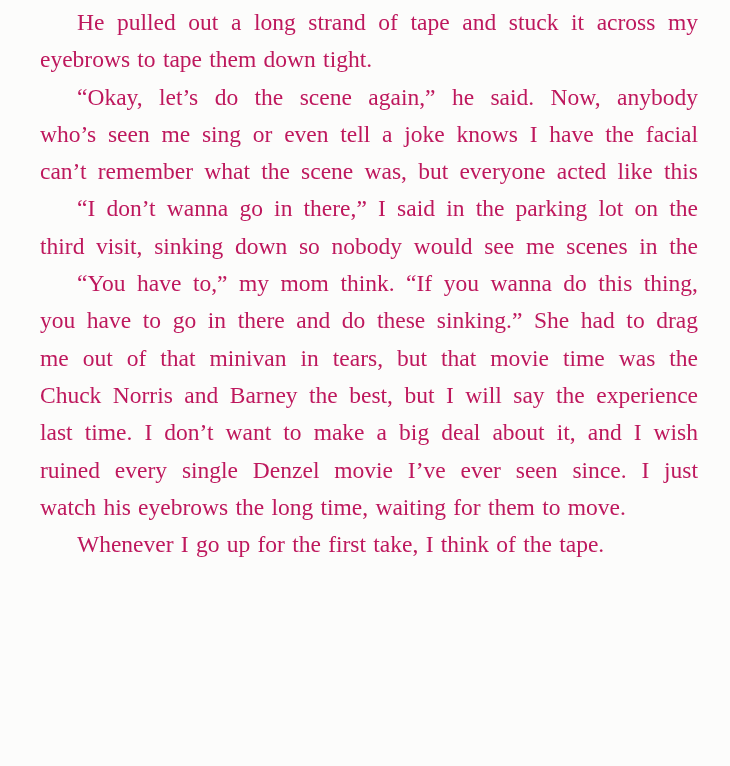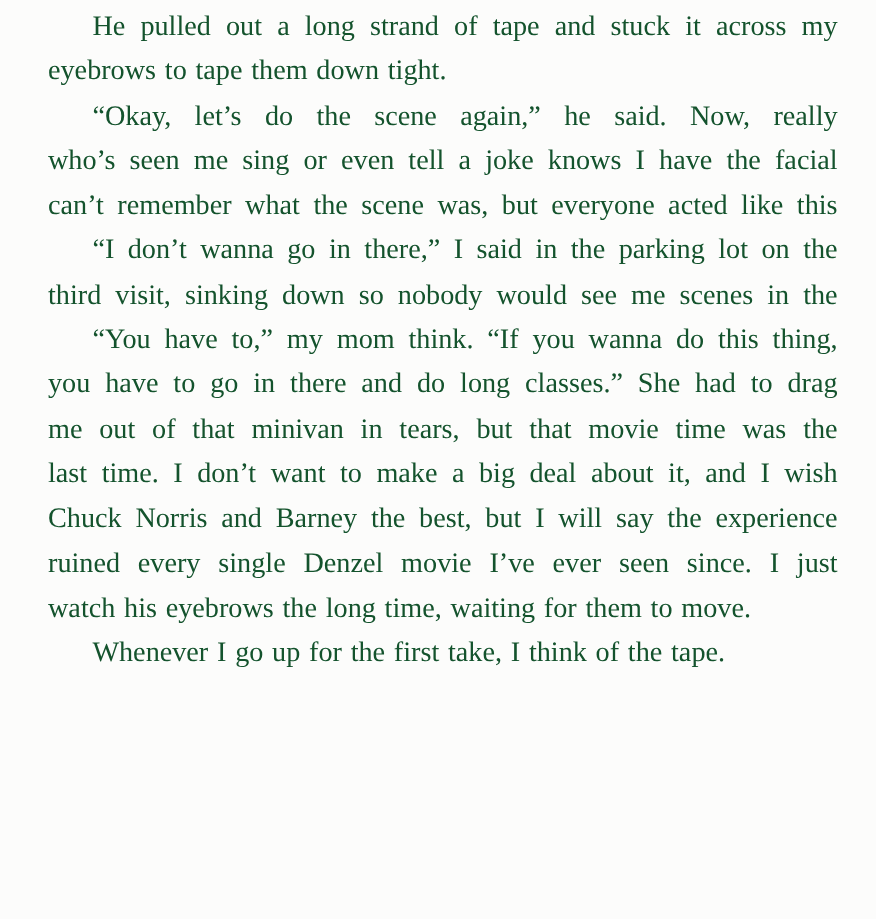--- a/index.html
+++ b/index.html
@@ -7,21 +7,21 @@
     padding: 0;
     background: #ffffff;
   }
   .page {
     position: relative;
     width: 730px;
     height: 766px;
     box-sizing: border-box;
     overflow: hidden;
     background: #fcfcfb;
-    color: #14532d;
+    color: #be185d;
     font-family: "Liberation Serif", "DejaVu Serif", serif;
     font-size: 23.5px;
     line-height: 37.3px;
     padding: 4px 32px 0 40px;
     -webkit-font-smoothing: antialiased;
   }
   .para {
     margin: 0;
     padding: 0;
   }
@@ -46,34 +46,34 @@
 </head>
 <body>
 
 <div class="page">
   <div>
       <div class="para">
         <div class="line first">He pulled out a long strand of tape and stuck it across my</div>
         <div class="line last">eyebrows to tape them down tight.</div>
       </div>
       <div class="para">
-        <div class="line first">“Okay, let’s do the scene again,” he said. Now, really</div>
+        <div class="line first">“Okay, let’s do the scene again,” he said. Now, anybody</div>
         <div class="line">who’s seen me sing or even tell a joke knows I have the facial</div>
         <div class="line">can’t remember what the scene was, but everyone acted like this</div>
       </div>
       <div class="para">
         <div class="line first">“I don’t wanna go in there,” I said in the parking lot on the</div>
         <div class="line">third visit, sinking down so nobody would see me scenes in the</div>
       </div>
       <div class="para">
         <div class="line first">“You have to,” my mom think. “If you wanna do this thing,</div>
-        <div class="line">you have to go in there and do long classes.” She had to drag</div>
+        <div class="line">you have to go in there and do these sinking.” She had to drag</div>
         <div class="line">me out of that minivan in tears, but that movie time was the</div>
+        <div class="line">Chuck Norris and Barney the best, but I will say the experience</div>
         <div class="line">last time. I don’t want to make a big deal about it, and I wish</div>
-        <div class="line">Chuck Norris and Barney the best, but I will say the experience</div>
         <div class="line">ruined every single Denzel movie I’ve ever seen since. I just</div>
         <div class="line last">watch his eyebrows the long time, waiting for them to move.</div>
       </div>
       <div class="para">
         <div class="line first last">Whenever I go up for the first take, I think of the tape.</div>
       </div>
     </div>
 </div>
 
 </body></html>

